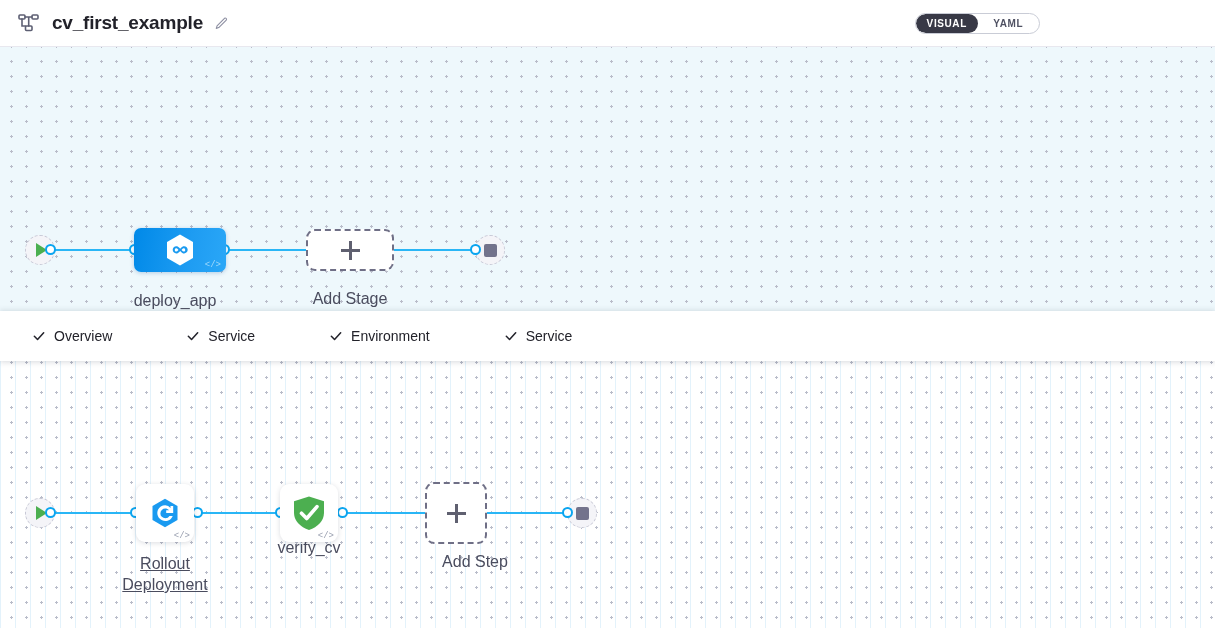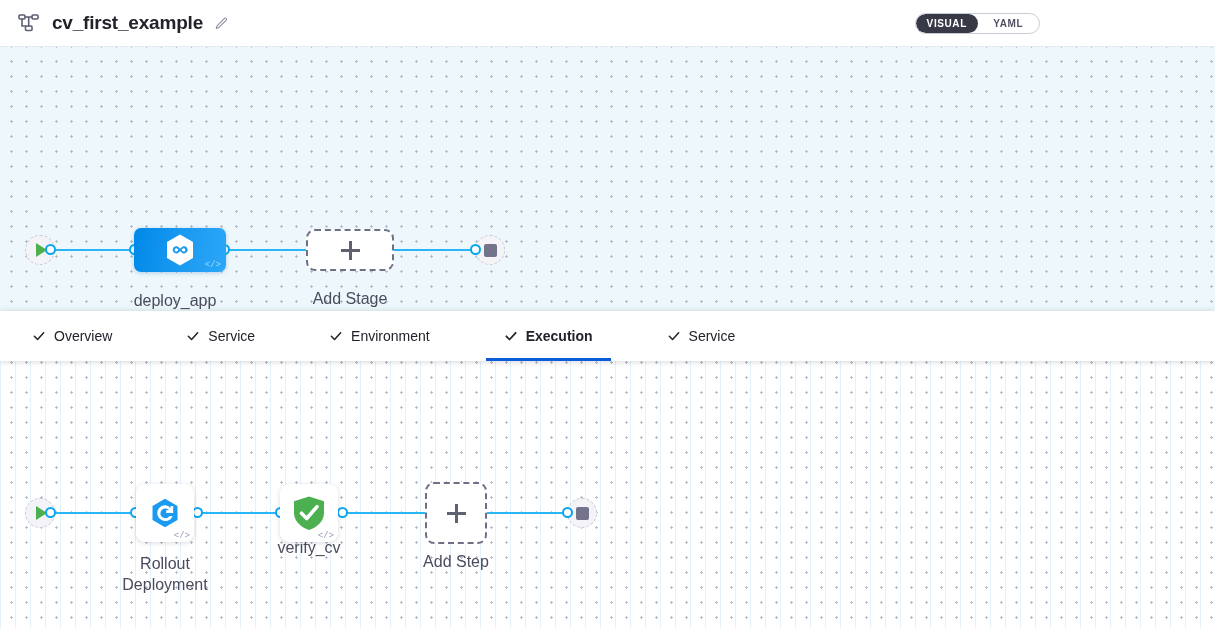--- a/index.html
+++ b/index.html
@@ -291,28 +291,20 @@
     <span>Service</span>
   </div>
   <div class="tab">
     <span class="chk">
       <svg width="14" height="14" viewBox="0 0 24 24" fill="none" stroke="#22222a" stroke-width="2.6" stroke-linecap="round" stroke-linejoin="round">
           <path d="M4 12.5 9.5 18 20 6.5"></path>
         </svg>
     </span>
     <span>Environment</span>
   </div>
-  <div class="tab active">
-    <span class="chk">
-      <svg width="14" height="14" viewBox="0 0 24 24" fill="none" stroke="#22222a" stroke-width="3" stroke-linecap="round" stroke-linejoin="round">
-          <path d="M4 12.5 9.5 18 20 6.5"></path>
-        </svg>
-    </span>
-    <span>Execution</span>
-  </div>
   <div class="tab">
     <span class="chk">
       <svg width="14" height="14" viewBox="0 0 24 24" fill="none" stroke="#22222a" stroke-width="2.6" stroke-linecap="round" stroke-linejoin="round">
           <path d="M4 12.5 9.5 18 20 6.5"></path>
         </svg>
     </span>
     <span>Service</span>
   </div>
 </div>
 
@@ -332,38 +324,38 @@
     <div class="step-node">
       <svg width="32" height="32" viewBox="0 0 32 32">
         <path d="M16 1.8 28.5 9v14L16 30.2 3.5 23V9z" fill="#1a9af0"></path>
         <path d="M16.3 8.2c-4.4 0-8 3.5-8 7.9s3.6 7.9 8 7.9c3.4 0 6.3-2.1 7.4-5.1h-3.2a4.8 4.8 0 0 1-4.2 2.4 4.9 4.9 0 0 1 0-9.8c1.5 0 2.8.6 3.7 1.7h-2.8v2.7h7V8.9h-2.7v2.0a7.9 7.9 0 0 0-5.2-2.7z" fill="#ffffff"></path>
       </svg>
       <span class="code-badge">&lt;/&gt;</span>
     </div>
   </div>
   <div class="dot" style="left:130px; top:146px;"></div>
   <div class="dot" style="left:192px; top:146px;"></div>
-  <div class="node-label" style="left:105px; top:192px; width:120px;">Rollout
+  <div class="node-label" style="left:105px; top:192px; width:120px;text-decoration:underline;">Rollout
 Deployment</div>
 
   <div class="node" style="left:280px; top:123px;">
     <div class="step-node">
       <svg width="34" height="36" viewBox="0 0 34 36">
         <path d="M17 1.5 32 6.2v11.5c0 8.1-6.2 14.2-15 17.3C8.2 31.9 2 25.8 2 17.7V6.2z" fill="#4caf50"></path>
         <path d="M9.5 18.2 14.7 23.5 25 11.6" fill="none" stroke="#ffffff" stroke-width="3.6" stroke-linecap="round" stroke-linejoin="round"></path>
       </svg>
       <span class="code-badge">&lt;/&gt;</span>
     </div>
   </div>
   <div class="dot" style="left:275px; top:146px;"></div>
   <div class="dot" style="left:337px; top:146px;"></div>
   <div class="node-label" style="left:249px; top:176px; width:120px;">verify_cv</div>
 
   <div class="node add-node" style="left:425px; top:121px; width:62px; height:62px;">
     <span class="plus"></span>
   </div>
-  <div class="node-label" style="left:396px; top:190px; width:120px;">Add Step</div>
+  <div class="node-label" style="left:415px; top:190px; width:120px;">Add Step</div>
 
   <div class="terminal" style="left:567px; top:137px;">
     <span class="stop-sq"></span>
   </div>
   <div class="dot" style="left:562px; top:146px;"></div>
 </div>
 
 </body></html>

